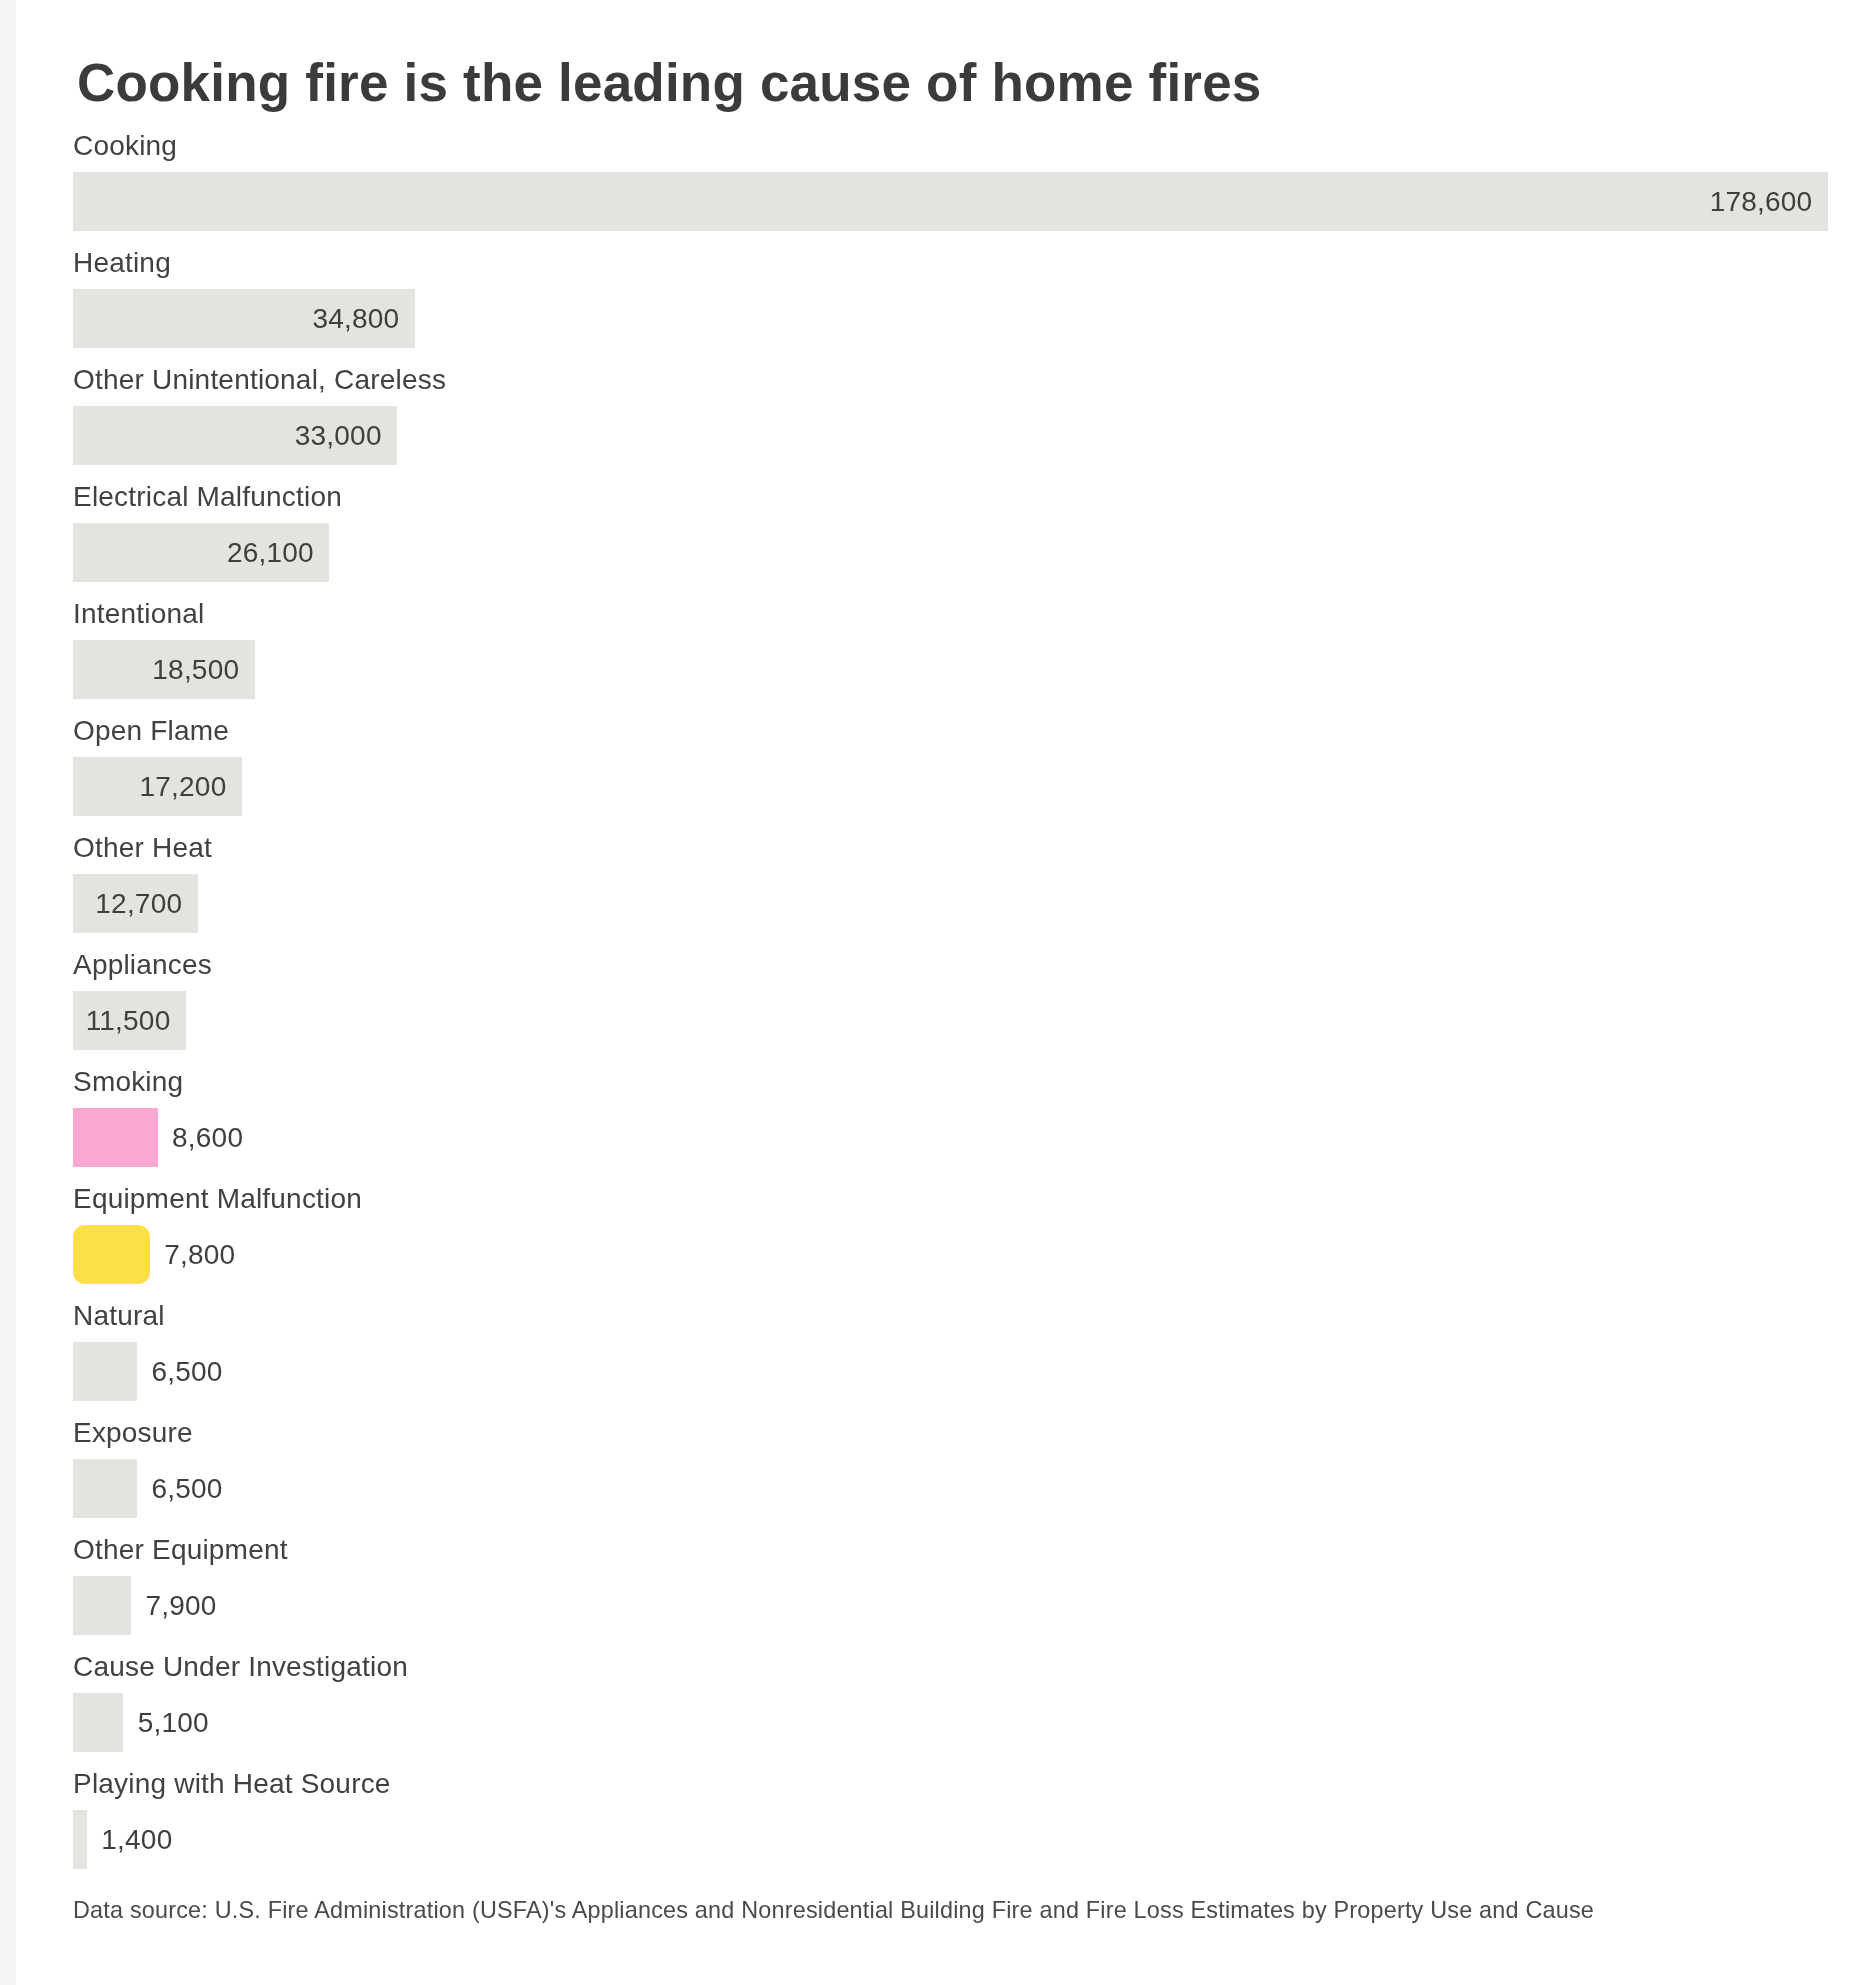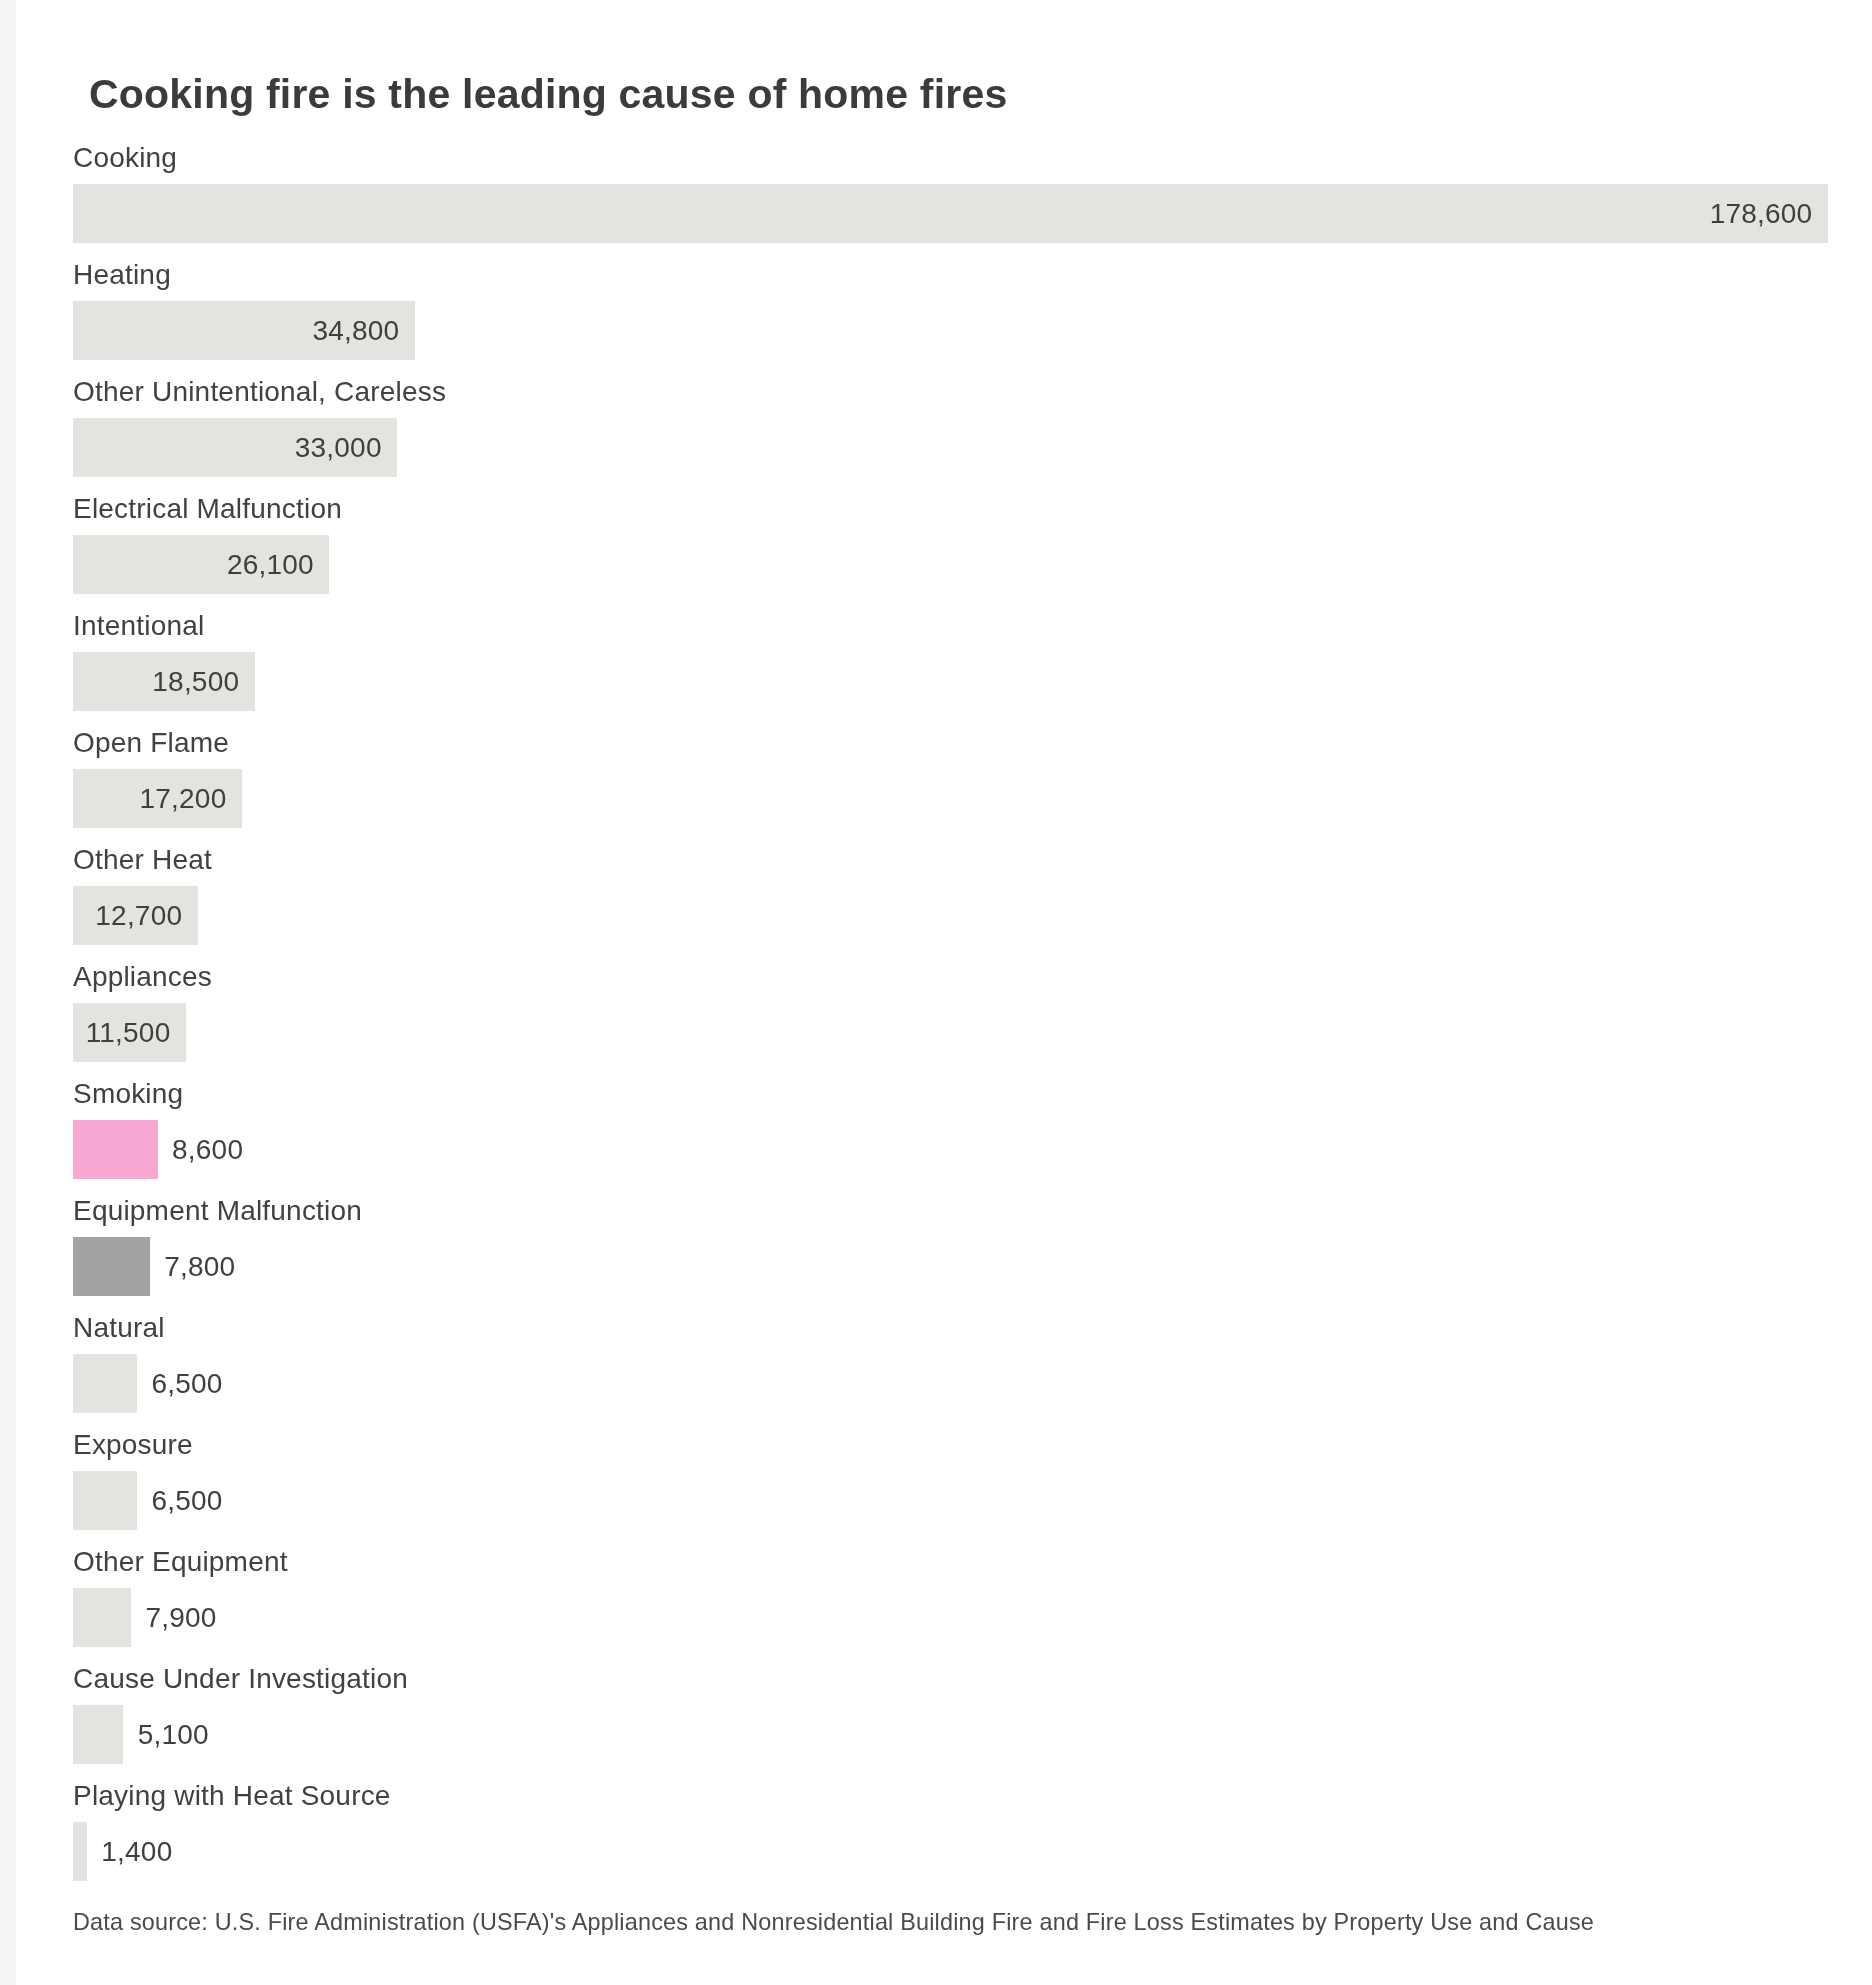--- a/index.html
+++ b/index.html
@@ -28,23 +28,23 @@
     height: 1986px;
     background: #f5f5f5;
   }
   .content {
     position: absolute;
     left: 73px;
     top: 0;
     width: 1755px;
   }
   .title {
-    margin: 16px;
+    margin: 4px;
     padding-top: 55px;
-    font-size: 41px;
+    font-size: 53px;
     line-height: 47px;
     font-weight: 700;
     color: #3b3b3b;
     letter-spacing: 0.2px;
   }
   .chart {
     margin-top: 21.5px;
     width: 1755px;
   }
   .row {
@@ -181,21 +181,21 @@
     <div class="bar-line">
       <div class="bar" style="width: 4.81523%; background: #f9a8d4;">
         <span class="val">8,600</span>
       </div>
     </div>
   </div>
 
   <div class="row outside">
     <div class="cat">Equipment Malfunction</div>
     <div class="bar-line">
-      <div class="bar" style="width: 4.3673%; background: #a3a3a3;">
+      <div class="bar" style="width: 4.3673%; background: #fde047; border-radius: 12px;">
         <span class="val">7,800</span>
       </div>
     </div>
   </div>
 
   <div class="row outside">
     <div class="cat">Natural</div>
     <div class="bar-line">
       <div class="bar" style="width: 3.63942%; background: rgb(228, 227, 224);">
         <span class="val">6,500</span>

